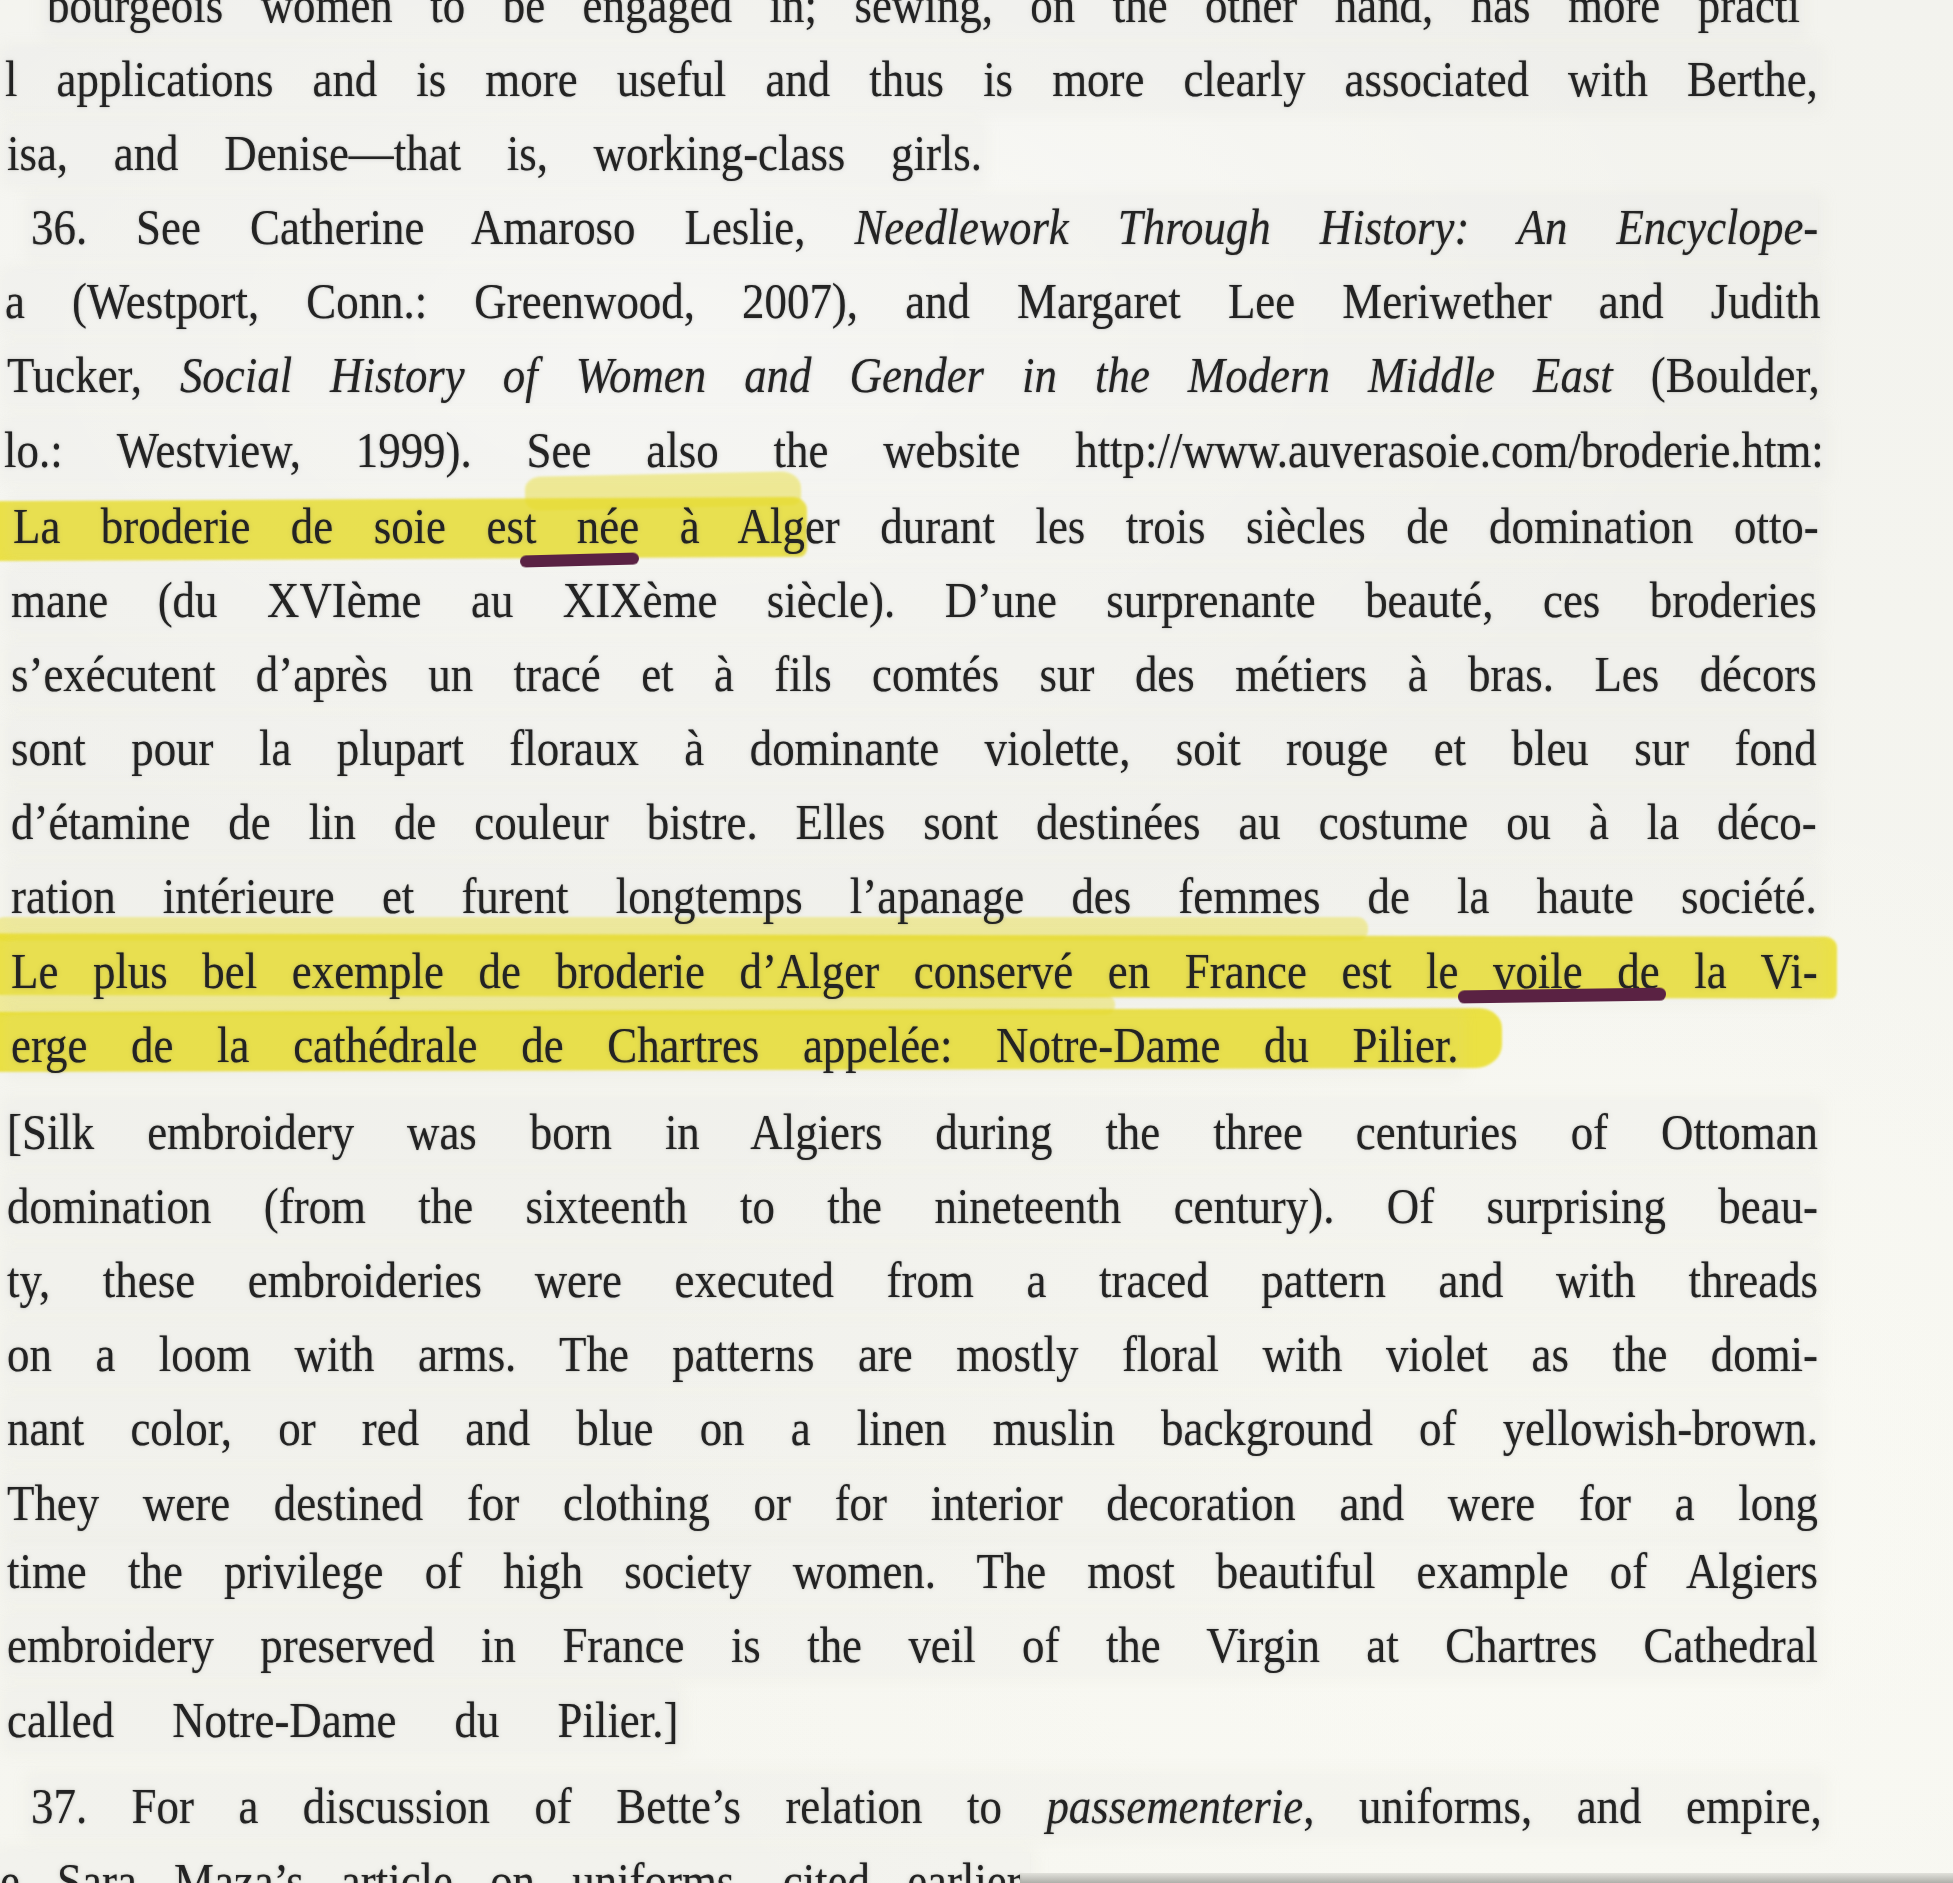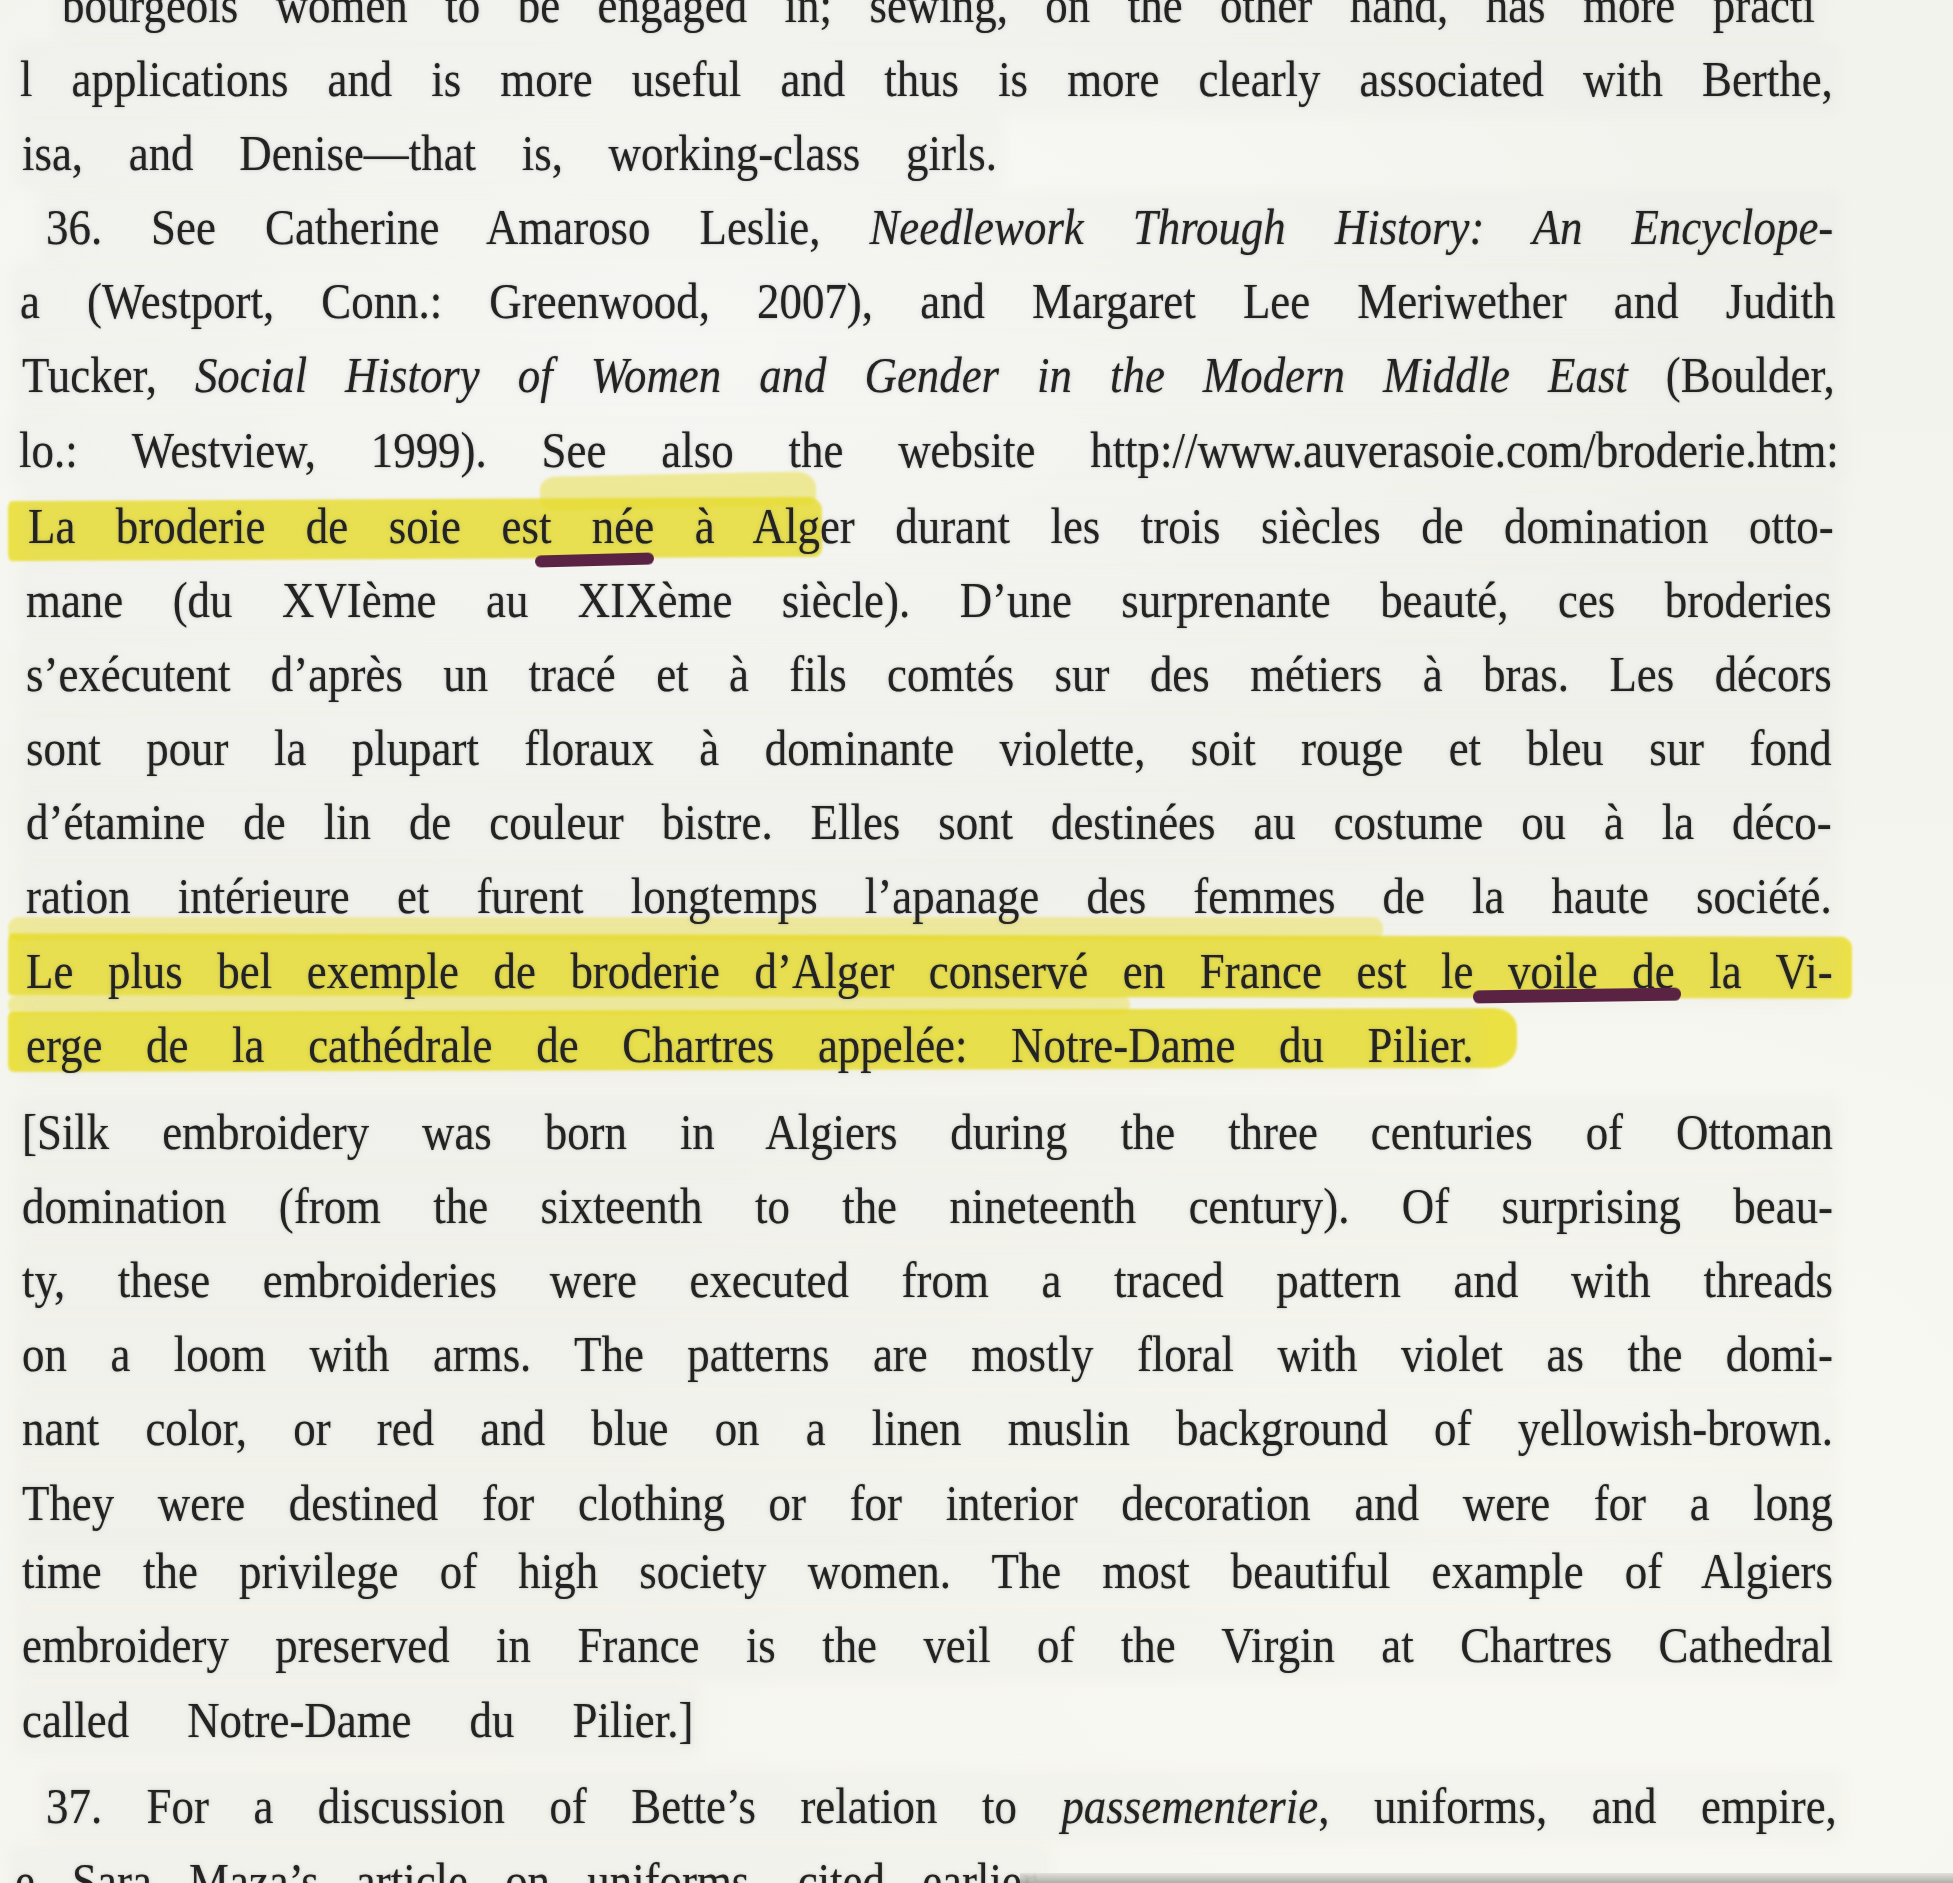--- a/index.html
+++ b/index.html
@@ -6,21 +6,21 @@
   .page{
     position:relative;
     width:1954px;height:1883px;
     overflow:hidden;
     background:
       radial-gradient(1628px 905px at 35% 18%, rgba(255,255,255,.55), rgba(255,255,255,0) 65%),
       radial-gradient(1447px 1086px at 80% 80%, rgba(252,252,246,.6), rgba(252,252,246,0) 70%),
       linear-gradient(#f3f3ee,#f6f6f0);
     font-family:"Liberation Serif", serif;
   }
-  #back-layer,#text-layer,#fore-layer{position:absolute;inset:0;margin-left:15px;}
+  #back-layer,#text-layer,#fore-layer{position:absolute;inset:0;}
   .line{
     position:absolute;
     white-space:nowrap;
     font-size:51px;
     line-height:56px;
     height:56px;
     color:#232323;
     transform-origin:0 0;
     text-shadow:0 0 1.4px rgba(50,50,50,.55), 0 0 5.4px rgba(120,120,120,.22);
     background:rgba(205,205,199,.07);

